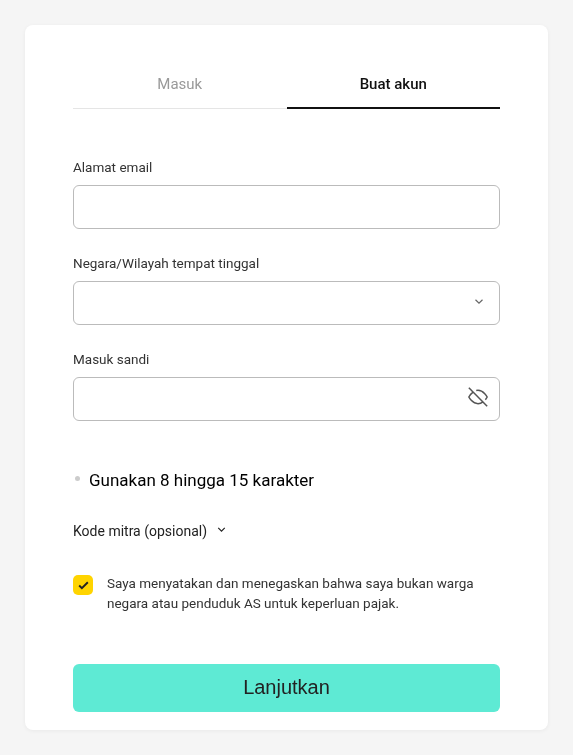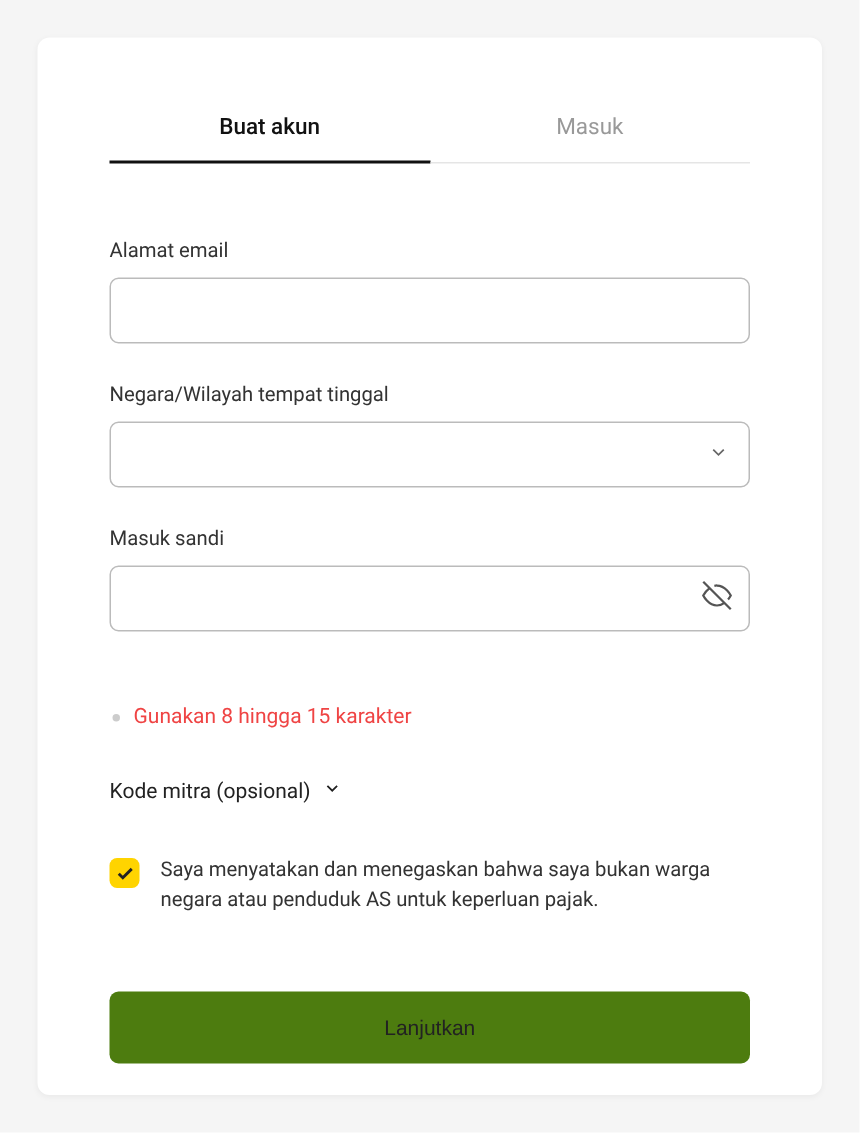--- a/index.html
+++ b/index.html
@@ -68,22 +68,22 @@
   top: 50%;
   transform: translateY(-50%);
   cursor: pointer;
   color: #555;
 }
 .hints {
   list-style: none;
   margin-top: 12px;
 }
 .hints li {
-  font-size: 14px;
-  color: #ef4444;
+  font-size: 17px;
+  color: #000000;
   padding: 3px 0 3px 16px;
   position: relative;
   margin-top: 46px;
 }
 .hints li::before {
   content: "";
   position: absolute;
   left: 2px;
   top: 9px;
   width: 5px;
@@ -119,36 +119,36 @@
   margin-top: 2px;
 }
 .consent-text {
   font-size: 13.5px;
   color: #333;
   line-height: 1.5;
 }
 .submit {
   width: 100%;
   height: 48px;
-  background: #4d7c0f;
+  background: #5eead4;
   border: none;
   border-radius: 6px;
-  font-size: 14px;
+  font-size: 20px;
   color: #222;
   cursor: pointer;
 }
 </style>
 </head>
 <body>
 
 <div class="card">
 
   <div class="tabs">
+    <div class="tab">Masuk</div>
     <div class="tab active">Buat akun</div>
-    <div class="tab">Masuk</div>
   </div>
 
   <div class="field-group">
     <label class="label">Alamat email</label>
     <input class="input" type="text" style="">
   </div>
 
   <div class="field-group">
     <label class="label">Negara/Wilayah tempat tinggal</label>
     <div class="select-wrap">

